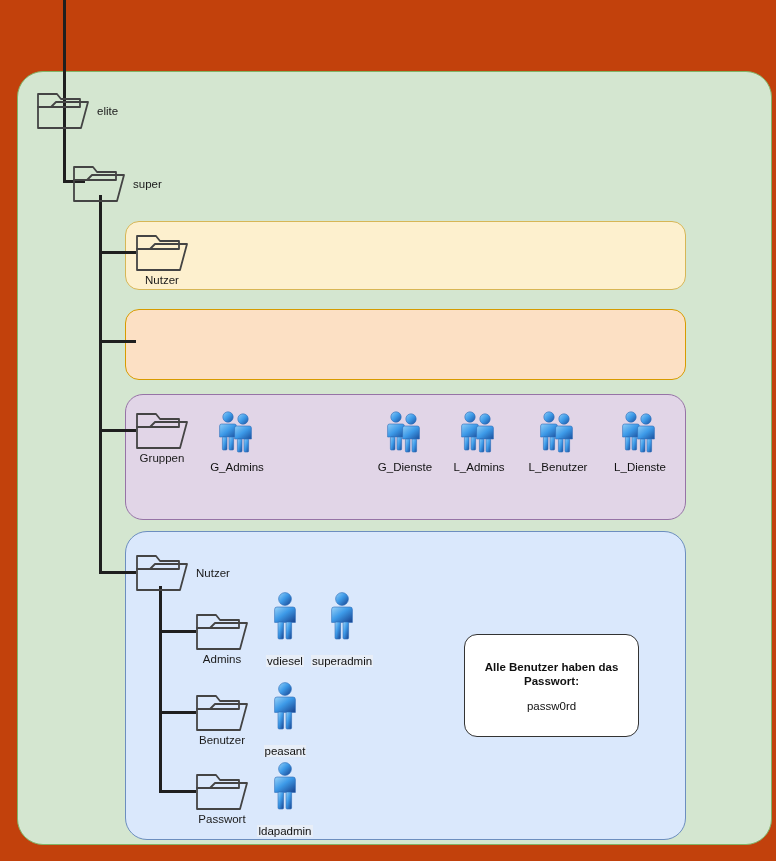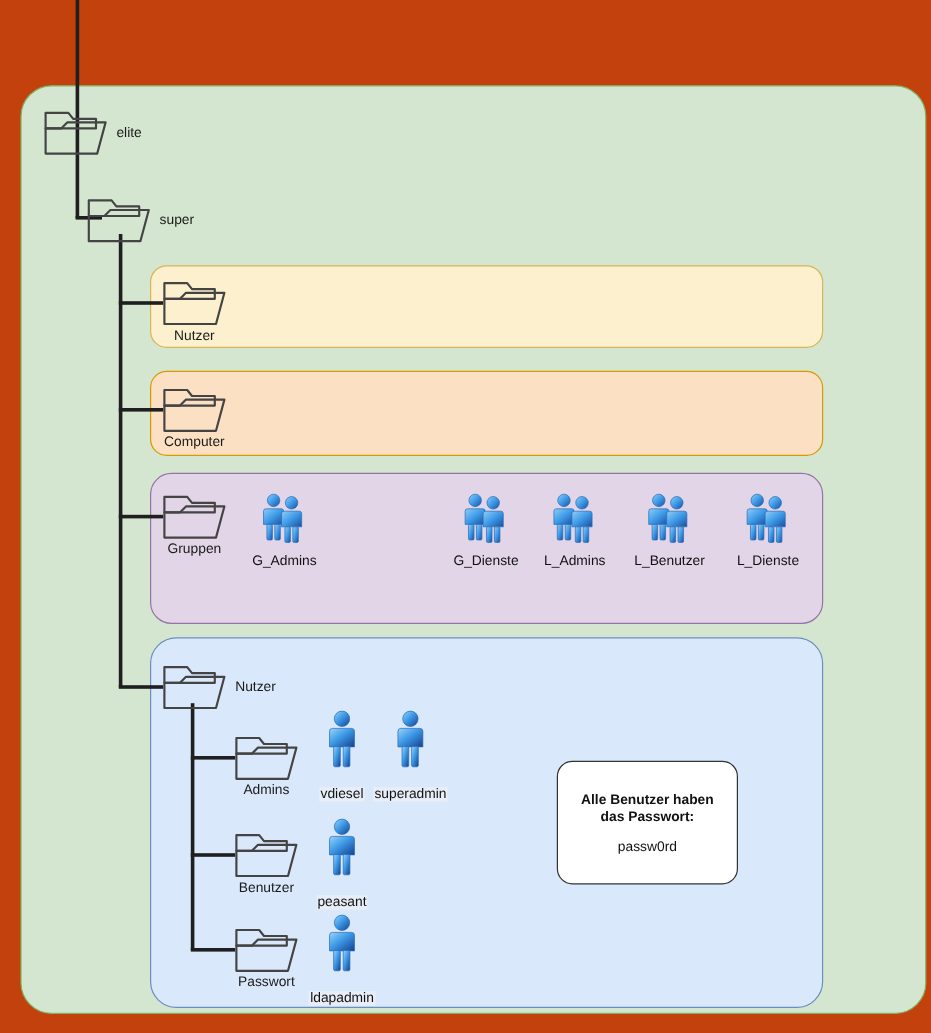--- a/index.html
+++ b/index.html
@@ -34,21 +34,21 @@
   
   .folder-right .flbl{position:absolute;left:62px;top:17px;width:auto;text-align:left;}
 
   
   .person-node{position:absolute;width:62px;text-align:center;}
   .person-node .plbl{display:block;margin-top:1px;font-size:11.5px;
         color:#111;white-space:nowrap;}
   .person-node .plbl.hl{background:#e8eef7;padding:0 1px;display:inline-block;text-align:center;}
 
   
-  .note{position:absolute;left:464px;top:634px;width:151px;height:103px;
+  .note{position:absolute;left:464px;top:634px;width:175px;height:103px;
         background:#fff;border:1.6px solid #333;border-radius:13px;
         box-sizing:border-box;display:flex;flex-direction:column;
         align-items:center;justify-content:center;gap:12px;padding:6px 8px;}
   .note .l1{font-size:11.5px;font-weight:bold;color:#111;text-align:center;line-height:14px;}
   .note .l2{font-size:11.5px;color:#111;text-align:center;}
 </style>
 </head>
 <body>
 
 <div id="stage">
@@ -96,29 +96,20 @@
   <div class="folder-node" style="left:134px;top:230px;">
     <span class="ico">
       <svg width="56" height="44" viewBox="0 0 56 44" xmlns="http://www.w3.org/2000/svg">
         <path d="M3 6 H22 L26 11 H45 V19 H3 Z" fill="none" stroke="#444" stroke-width="1.8" stroke-linejoin="round"></path>
         <path d="M3 19 H16 L21 14 H53 L46 40 H3 Z" fill="none" stroke="#444" stroke-width="1.8" stroke-linejoin="round"></path>
       </svg>
     </span>
     <span class="flbl">Nutzer</span>
   </div>
 
-  <div class="folder-node" style="left:134px;top:319px;">
-    <span class="ico">
-      <svg width="56" height="44" viewBox="0 0 56 44" xmlns="http://www.w3.org/2000/svg">
-        <path d="M3 6 H22 L26 11 H45 V19 H3 Z" fill="none" stroke="#444" stroke-width="1.8" stroke-linejoin="round"></path>
-        <path d="M3 19 H16 L21 14 H53 L46 40 H3 Z" fill="none" stroke="#444" stroke-width="1.8" stroke-linejoin="round"></path>
-      </svg>
-    </span>
-    <span class="flbl">Computer</span>
-  </div>
 
   <div class="folder-node" style="left:134px;top:408px;">
     <span class="ico">
       <svg width="56" height="44" viewBox="0 0 56 44" xmlns="http://www.w3.org/2000/svg">
         <path d="M3 6 H22 L26 11 H45 V19 H3 Z" fill="none" stroke="#444" stroke-width="1.8" stroke-linejoin="round"></path>
         <path d="M3 19 H16 L21 14 H53 L46 40 H3 Z" fill="none" stroke="#444" stroke-width="1.8" stroke-linejoin="round"></path>
       </svg>
     </span>
     <span class="flbl">Gruppen</span>
   </div>

